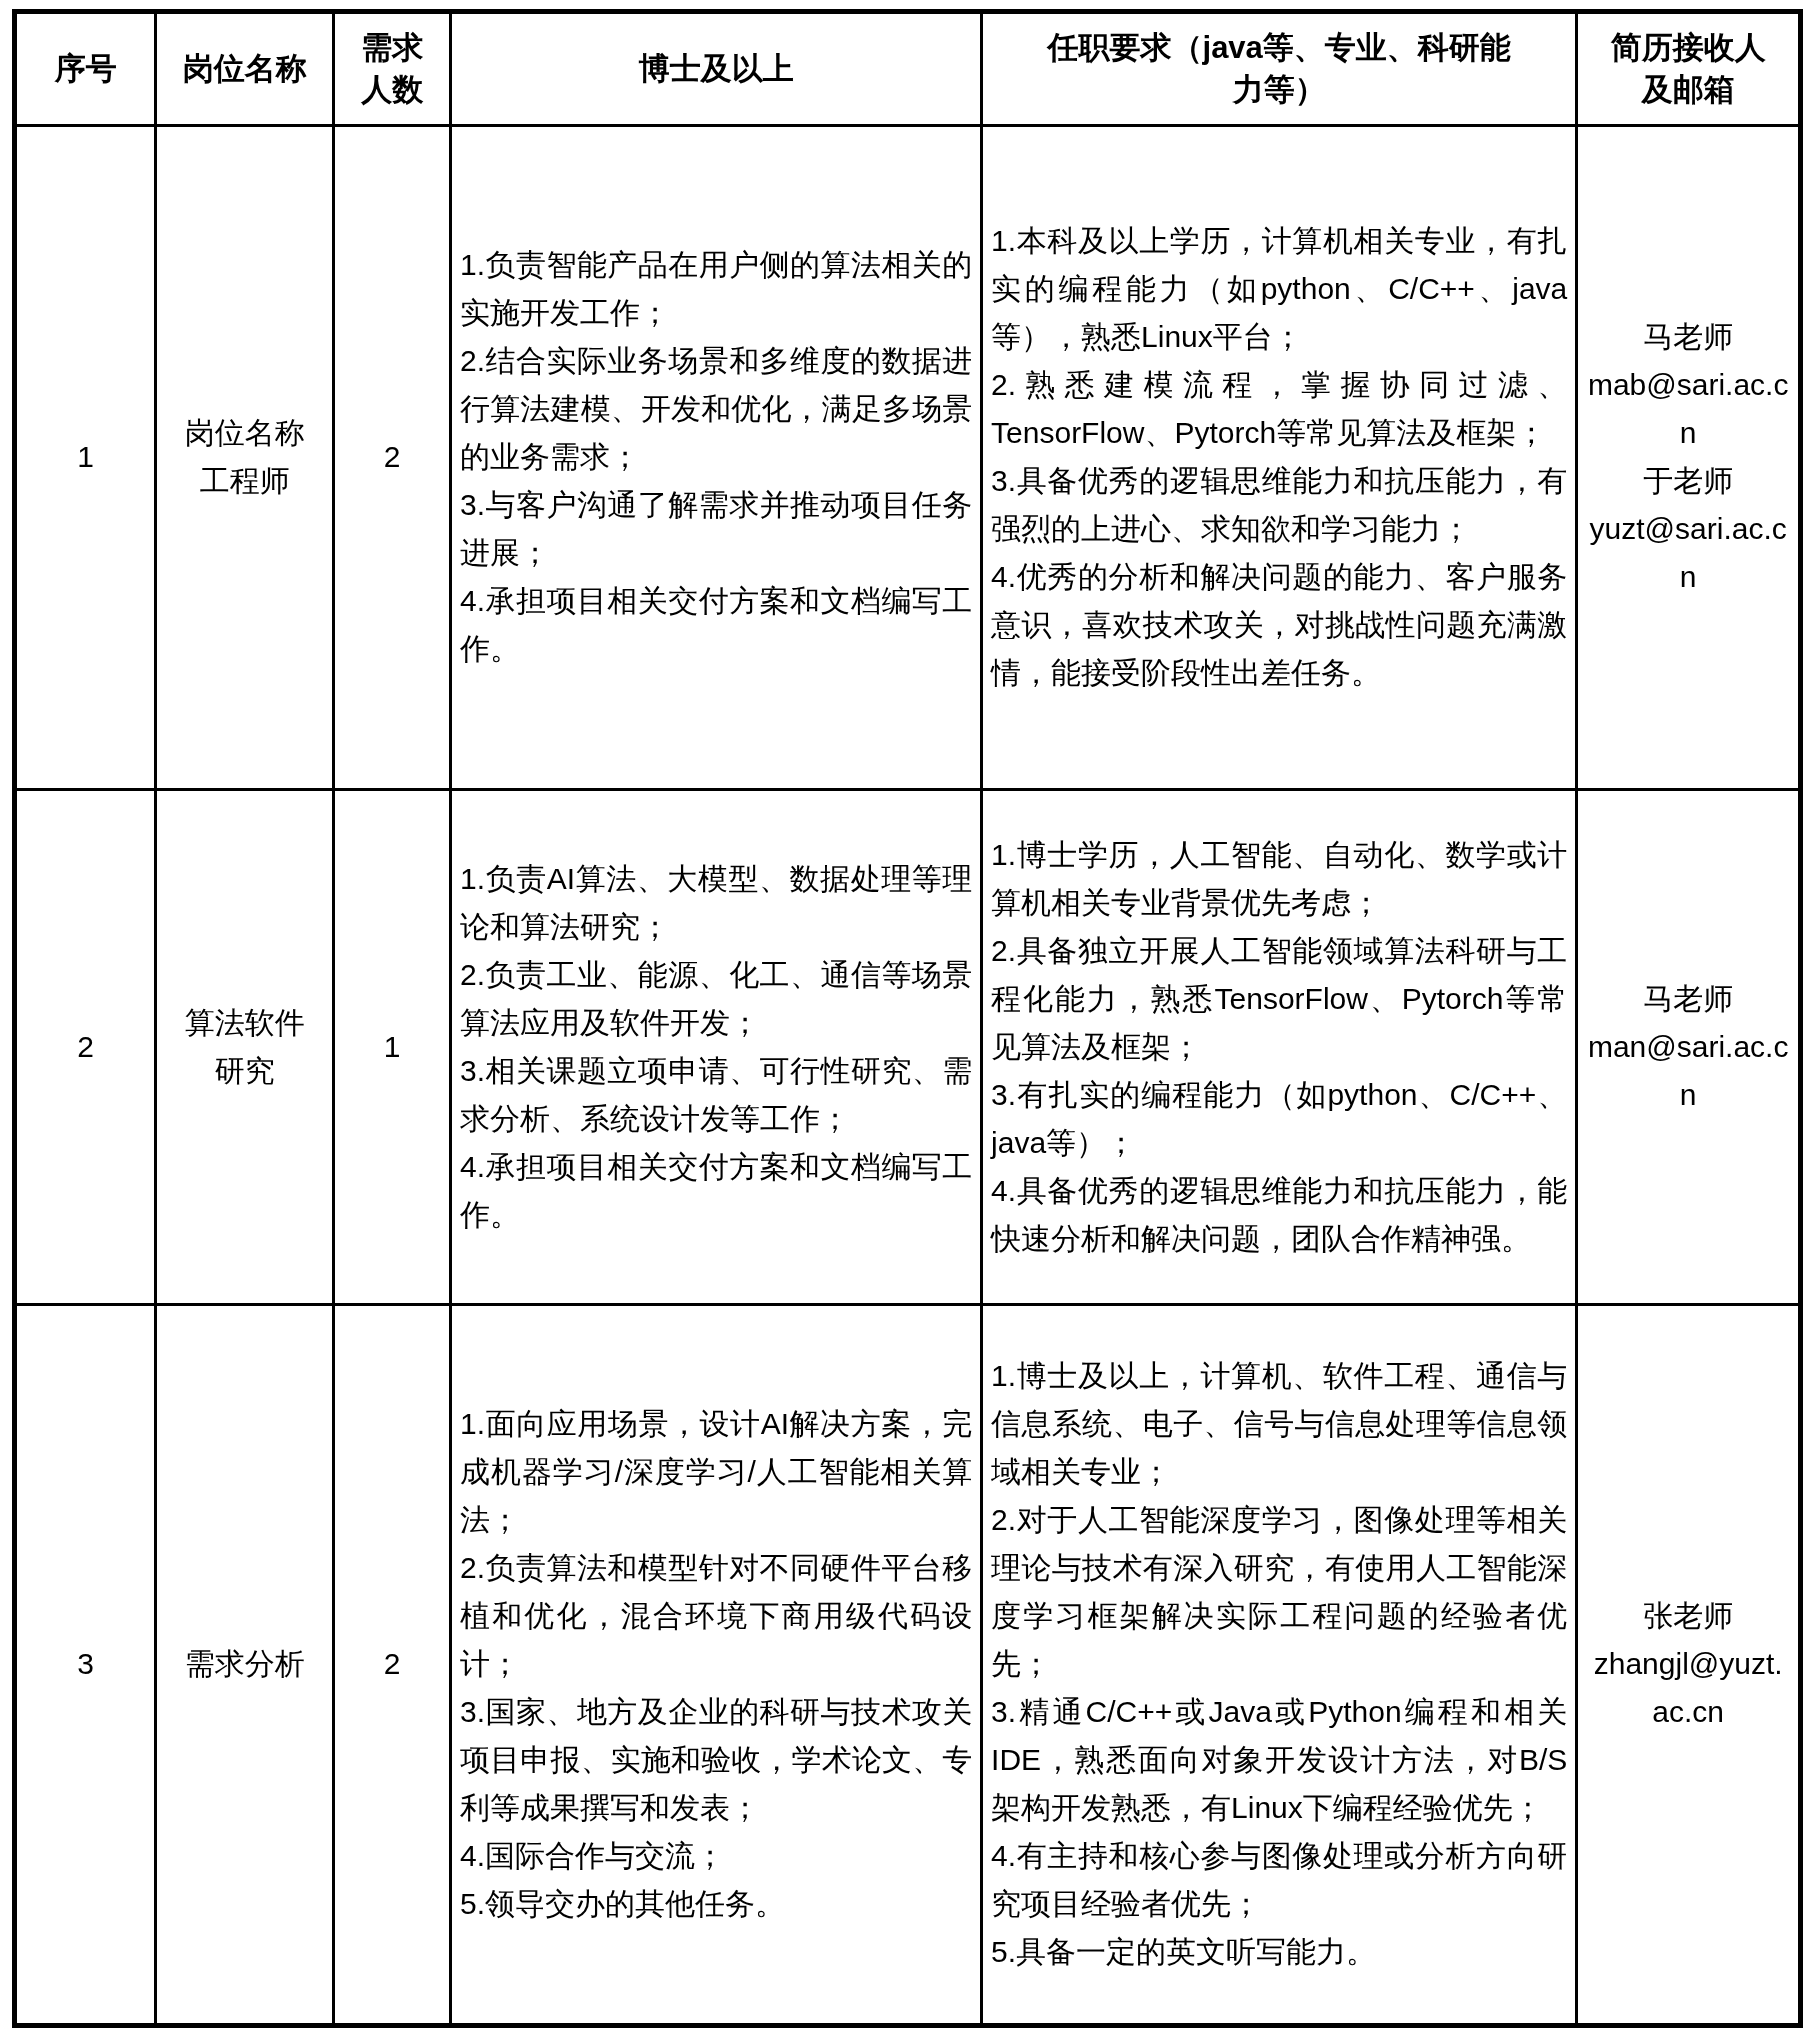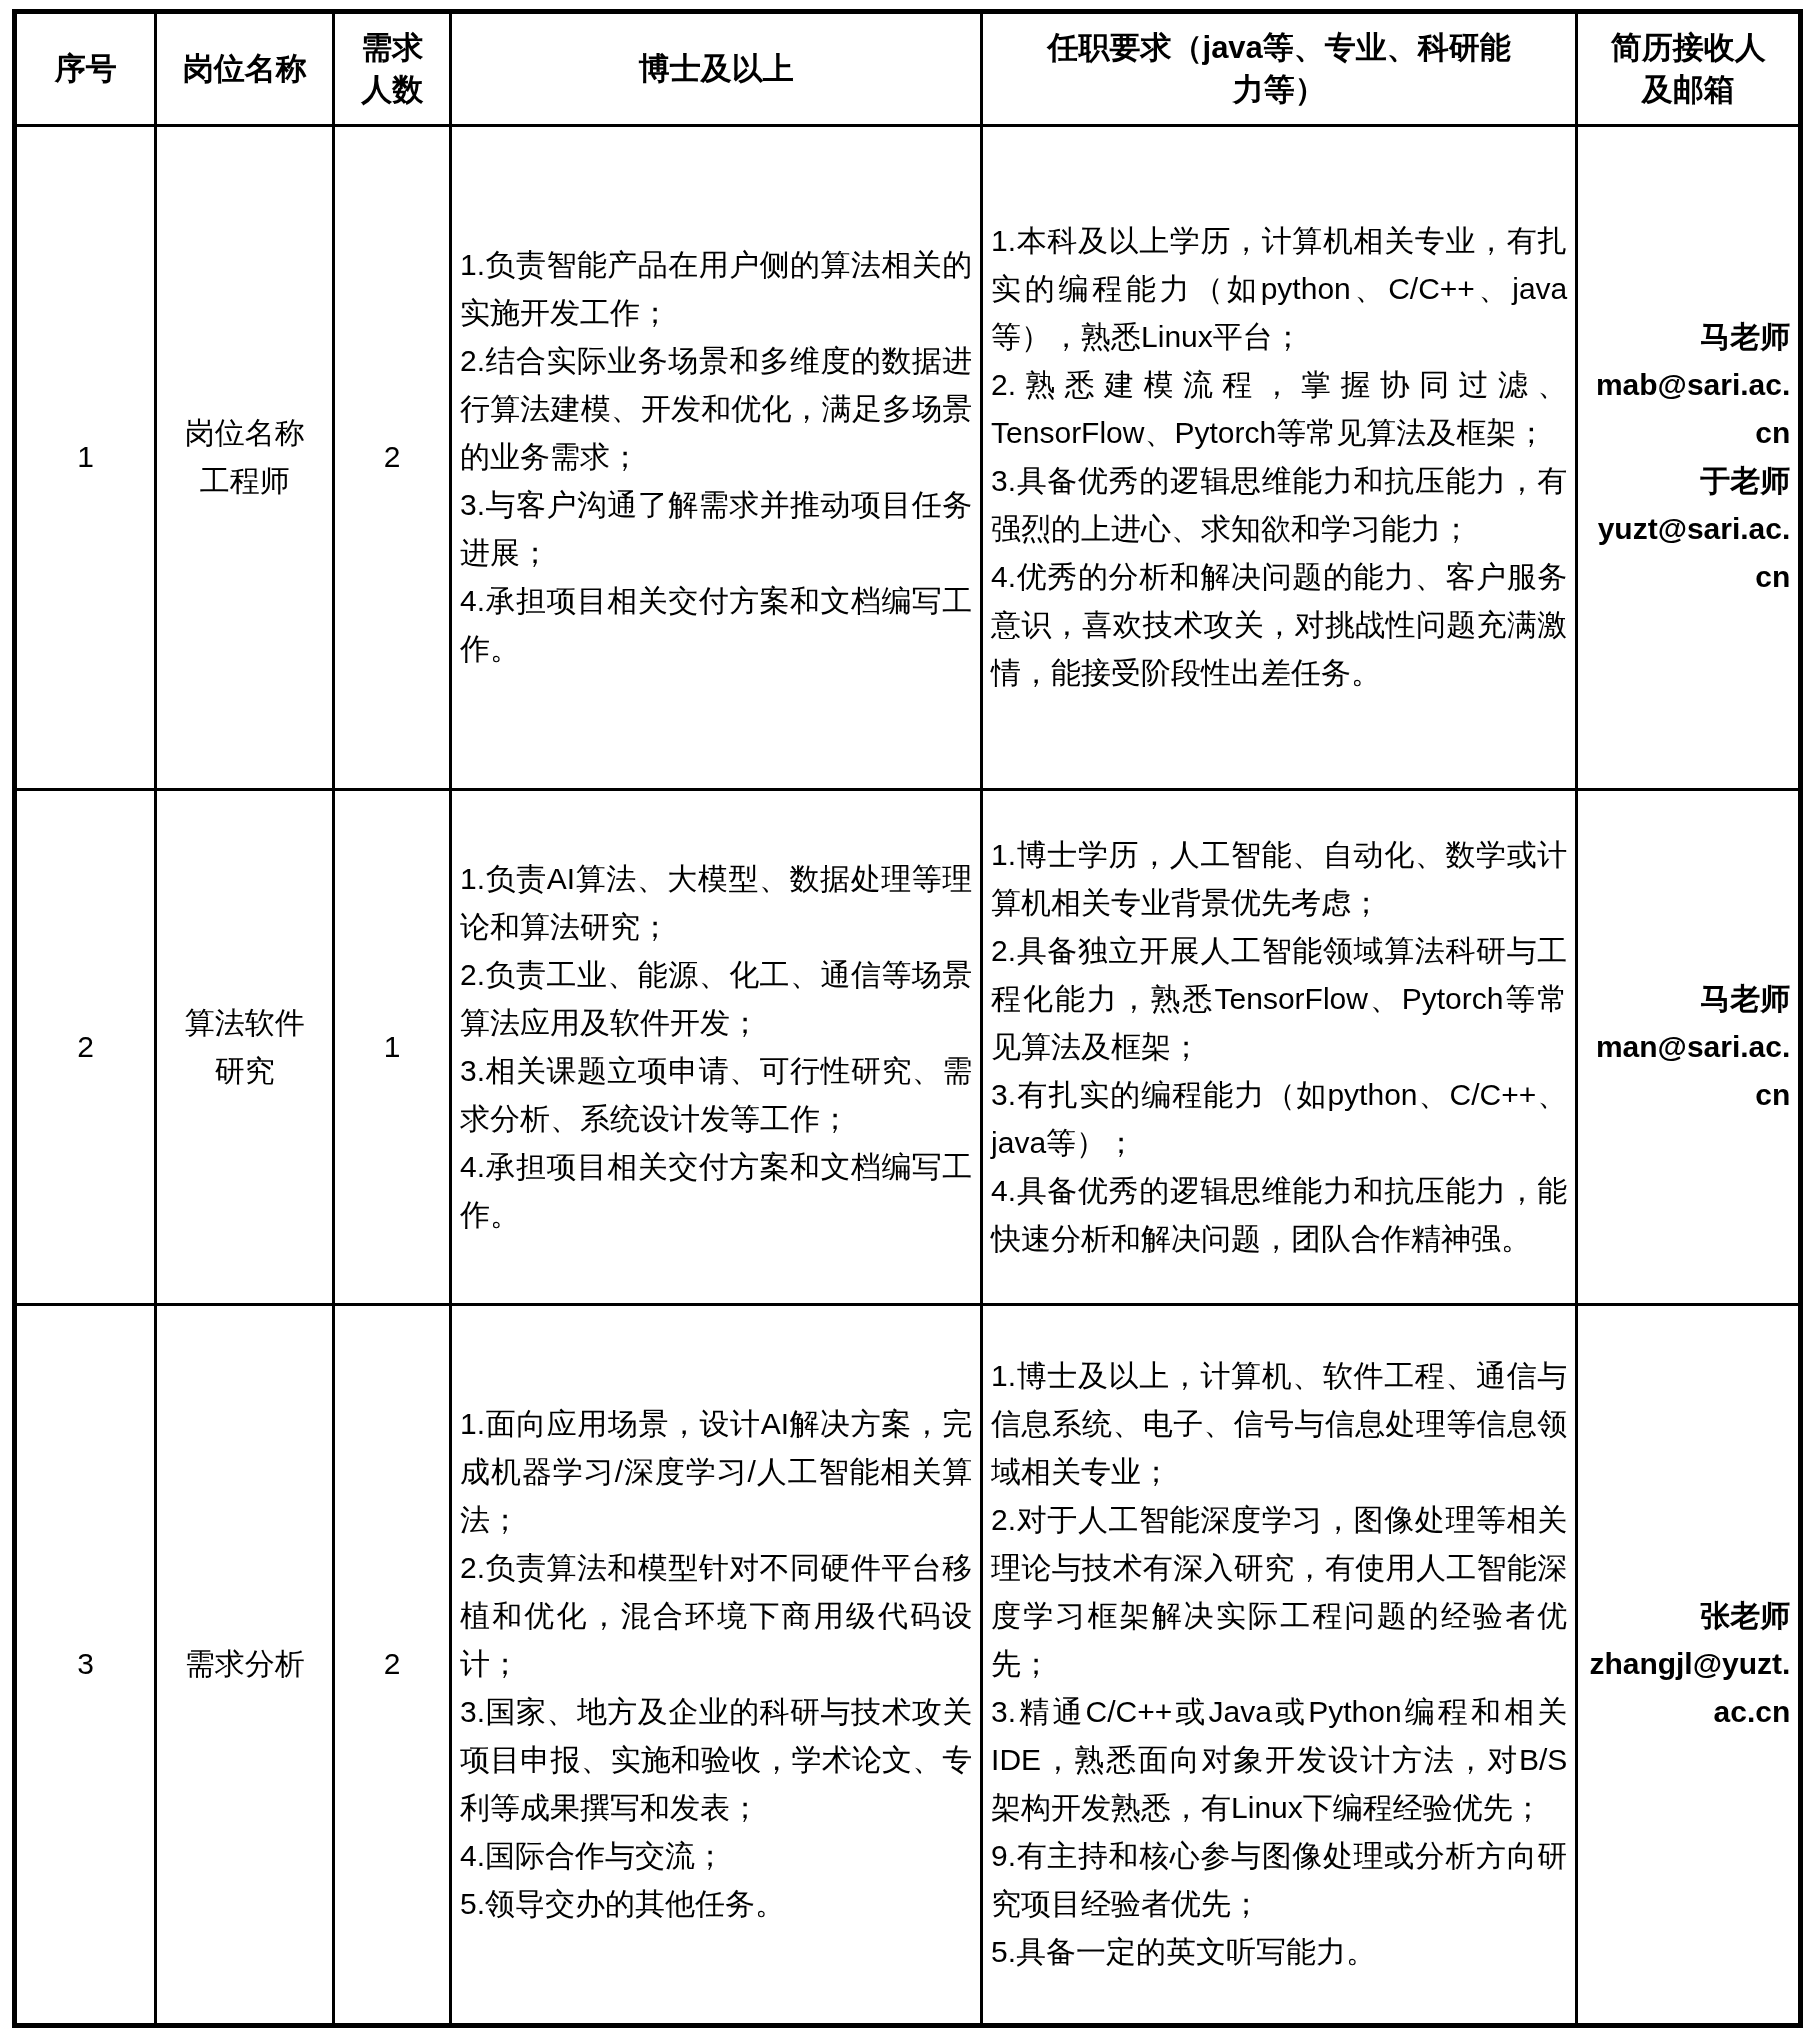--- a/index.html
+++ b/index.html
@@ -42,24 +42,23 @@
   }
   td.c-center {
     text-align: center;
     white-space: pre-line;
   }
   td.c-text {
     text-align: justify;
     white-space: pre-line;
   }
   td.c-contact {
-    text-align: right;
+    text-align: center;
     white-space: pre-line;
     word-break: break-all;
-    font-weight: bold;
   }
 </style>
 </head>
 <body>
 
 <table class="job-table">
   <colgroup>
     <col style="width:141px">
     <col style="width:178px">
     <col style="width:117px">
@@ -120,20 +119,20 @@
       <td class="c-center">需求分析</td>
       <td class="c-center">2</td>
       <td class="c-text">1.面向应用场景，设计AI解决方案，完成机器学习/深度学习/人工智能相关算法；
 2.负责算法和模型针对不同硬件平台移植和优化，混合环境下商用级代码设计；
 3.国家、地方及企业的科研与技术攻关项目申报、实施和验收，学术论文、专利等成果撰写和发表；
 4.国际合作与交流；
 5.领导交办的其他任务。</td>
       <td class="c-text">1.博士及以上，计算机、软件工程、通信与信息系统、电子、信号与信息处理等信息领域相关专业；
 2.对于人工智能深度学习，图像处理等相关理论与技术有深入研究，有使用人工智能深度学习框架解决实际工程问题的经验者优先；
 3.精通C/C++或Java或Python编程和相关IDE，熟悉面向对象开发设计方法，对B/S架构开发熟悉，有Linux下编程经验优先；
-9.有主持和核心参与图像处理或分析方向研究项目经验者优先；
+4.有主持和核心参与图像处理或分析方向研究项目经验者优先；
 5.具备一定的英文听写能力。</td>
       <td class="c-contact">张老师
 zhangjl@yuzt.ac.cn</td>
     </tr>
   </tbody>
 </table>
 
 
 </body></html>

